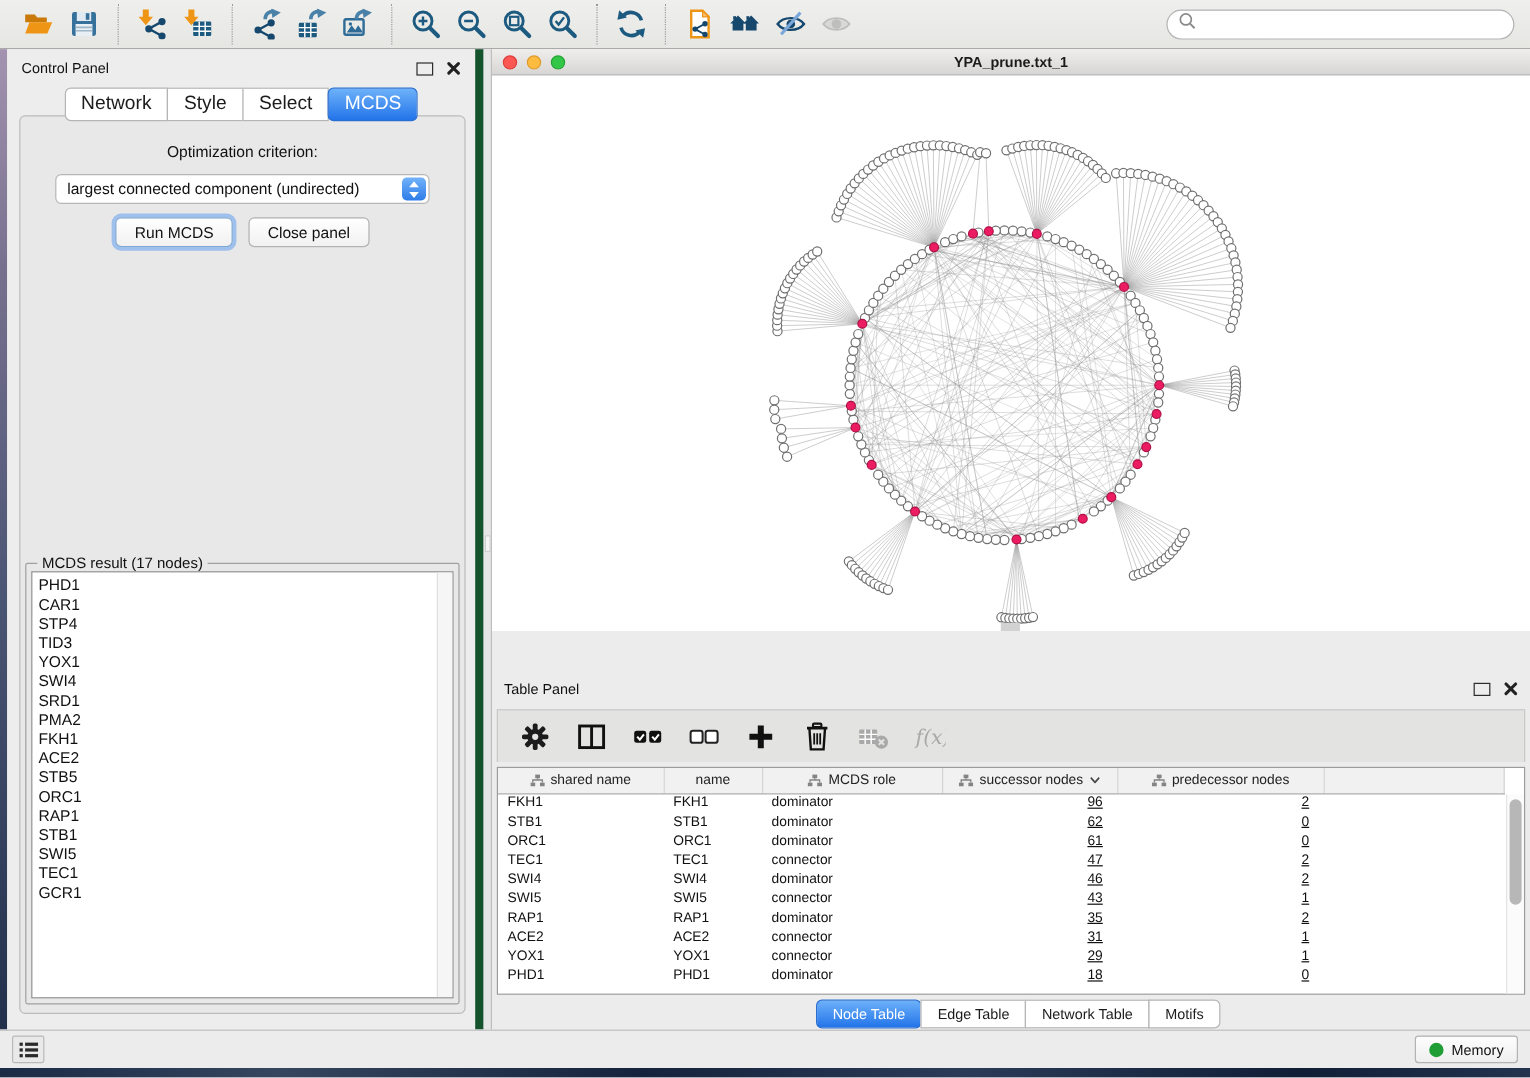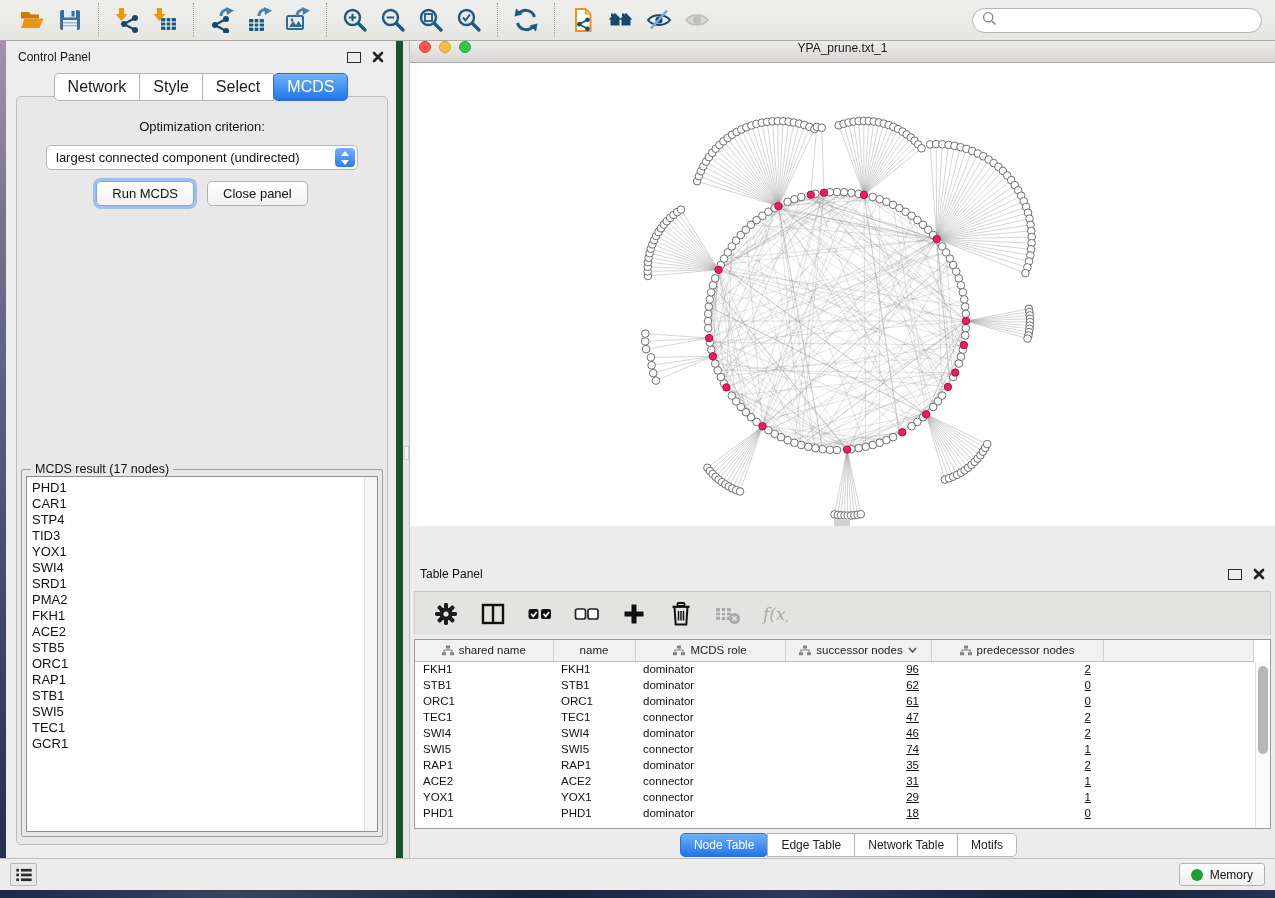--- a/index.html
+++ b/index.html
@@ -52,21 +52,21 @@
   .result-scroll{position:absolute;right:0;top:0;bottom:0;width:13px;background:#f6f6f6;border-left:1px solid #e0e0e0;}
 
   
   .v-split{width:7px;background:#e6e6e6;border-right:1px solid #bdbdbd;position:relative;}
   .v-split .handle{position:absolute;top:405px;left:1px;width:5px;height:14px;background:#f4f4f4;border:1px solid #cfcfcf;}
 
   
   .right-col{flex:1;display:flex;flex-direction:column;background:#ececec;min-width:0;}
   .net-window{height:518px;display:flex;flex-direction:column;position:relative;}
   .net-titlebar{height:22px;background:linear-gradient(#efeeed,#d8d6d4);border-bottom:1px solid #a8a8a8;
-    display:flex;position:relative;flex:none;}
+    display:flex;align-items:center;position:relative;flex:none;font-weight:bold;}
   .traffic{display:flex;gap:8px;margin-left:9px;z-index:2;}
   .tl-dot{width:12px;height:12px;border-radius:50%;}
   .tl-red{background:#fc5753;border:1px solid #df3d3a;}
   .tl-yellow{background:#fdbc40;border:1px solid #de9b2d;}
   .tl-green{background:#33c748;border:1px solid #26a535;}
   .net-title{position:absolute;left:0;right:0;text-align:center;font-size:12px;color:#1b1b1b;}
   .net-canvas{flex:1;background:#ffffff;position:relative;overflow:hidden;}
   .net-canvas svg{position:absolute;left:0;top:0;}
   .h-split-handle{position:absolute;left:calc(50% - 9px);bottom:0;width:16px;height:7px;background:#d2d2d2;}
 
@@ -1191,21 +1191,21 @@
                 <td>SWI4</td>
                 <td>dominator</td>
                 <td class="num">46</td>
                 <td class="num">2</td>
                 <td></td>
               </tr>
               <tr>
                 <td>SWI5</td>
                 <td>SWI5</td>
                 <td>connector</td>
-                <td class="num">74</td>
+                <td class="num">43</td>
                 <td class="num">1</td>
                 <td></td>
               </tr>
               <tr>
                 <td>RAP1</td>
                 <td>RAP1</td>
                 <td>dominator</td>
                 <td class="num">35</td>
                 <td class="num">2</td>
                 <td></td>

